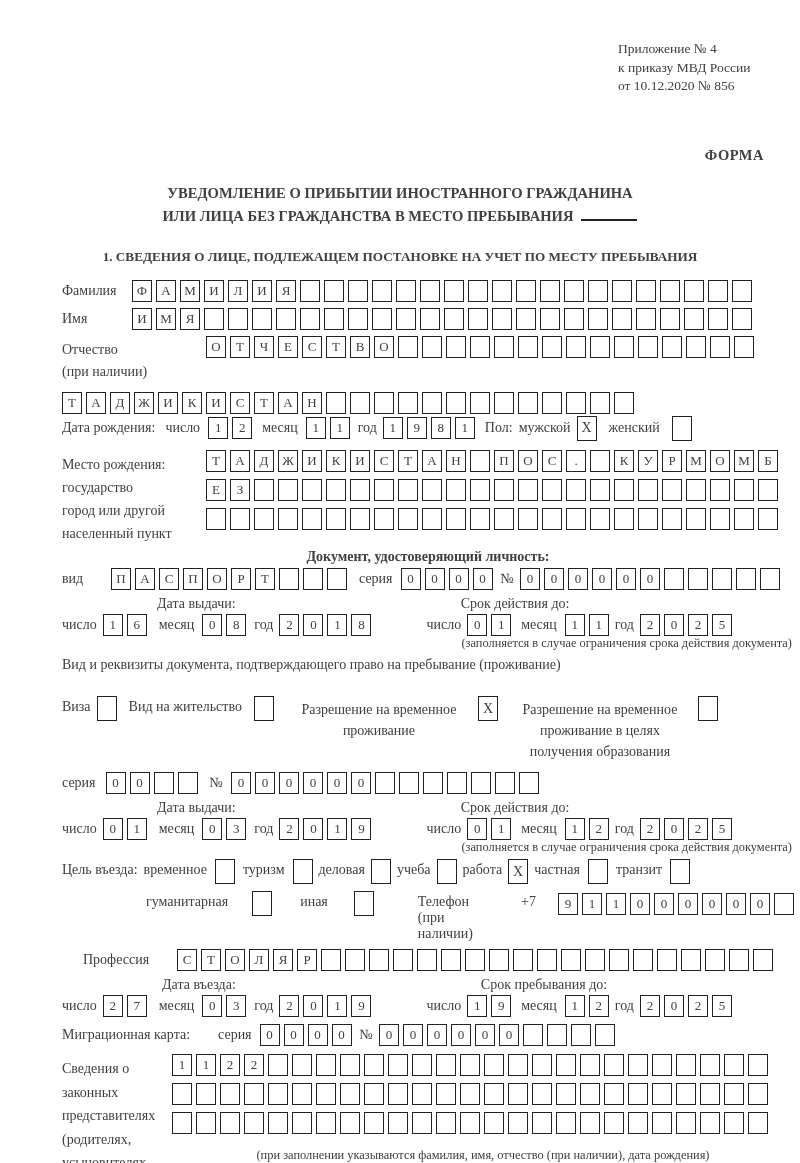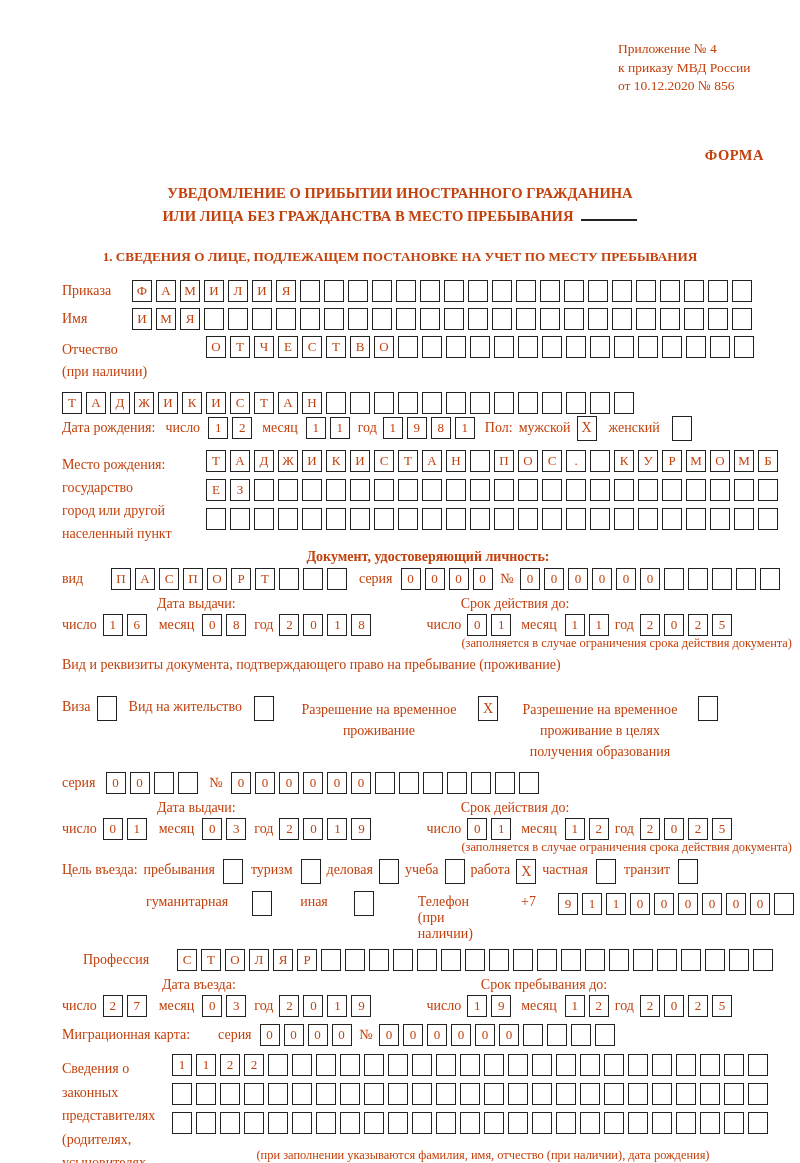--- a/index.html
+++ b/index.html
@@ -1,17 +1,17 @@
 <!DOCTYPE html>
 <html><head>
 <meta charset="utf-8">
 <style>
   html,body{margin:0;padding:0;background:#ffffff;}
   .page{position:relative;width:800px;height:1163px;background:#ffffff;
-        font-family:"Liberation Serif","DejaVu Serif",serif;color:#c2410c;overflow:hidden;}
+        font-family:"Liberation Serif","DejaVu Serif",serif;color:#404040;overflow:hidden;}
 
   
   .hdr{position:absolute;left:618px;top:40px;font-size:13.5px;line-height:1.38;}
   .hdr .amend{margin-top:4px;font-size:12.3px;line-height:1.35;}
   .forma{position:absolute;top:147px;right:36px;font-weight:bold;font-size:14.5px;letter-spacing:.5px;}
 
   .title{position:absolute;top:182px;left:0;width:100%;text-align:center;
          font-weight:bold;font-size:14.6px;line-height:1.6;}
   .blankline{display:inline-block;width:56px;height:12px;border-bottom:2px solid #222;margin-left:8px;}
   .sec1{position:absolute;top:249px;left:0;width:100%;text-align:center;font-weight:bold;font-size:13.2px;}
@@ -54,21 +54,21 @@
     <div>
       <span>ИЛИ ЛИЦА БЕЗ ГРАЖДАНСТВА В МЕСТО ПРЕБЫВАНИЯ</span><span class="blankline"></span>
     </div>
   </div>
 
   <div class="sec1">1. СВЕДЕНИЯ О ЛИЦЕ, ПОДЛЕЖАЩЕМ ПОСТАНОВКЕ НА УЧЕТ ПО МЕСТУ ПРЕБЫВАНИЯ</div>
 
   <div class="fbody">
 
     <div class="frow" style="margin-bottom:6px;">
-      <span class="flabel" style="width:70px;">Приказа</span>
+      <span class="flabel" style="width:70px;">Фамилия</span>
       <span class="cells">
           <span class="cell">Ф</span>
           <span class="cell">А</span>
           <span class="cell">М</span>
           <span class="cell">И</span>
           <span class="cell">Л</span>
           <span class="cell">И</span>
           <span class="cell">Я</span>
           <span class="cell"></span>
           <span class="cell"></span>
@@ -468,21 +468,21 @@
           <span class="cell">0</span>
           <span class="cell">2</span>
           <span class="cell">5</span>
         </span>
     </div>
 
     <div class="note-right" style="margin-bottom:4px;">(заполняется в случае ограничения срока действия документа)</div>
 
     <div class="frow" style="margin-bottom:7px;">
       <span class="pl">Цель въезда:</span>
-      <span class="pl ml6">пребывания</span>
+      <span class="pl ml6">временное</span>
       <span class="cbx ml8"></span>
       <span class="pl ml8">туризм</span>
       <span class="cbx ml8"></span>
       <span class="pl ml6">деловая</span>
       <span class="cbx ml6"></span>
       <span class="pl ml6">учеба</span>
       <span class="cbx ml6"></span>
       <span class="pl ml6">работа</span>
       <span class="cbx ml6">X</span>
       <span class="pl ml6">частная</span>

